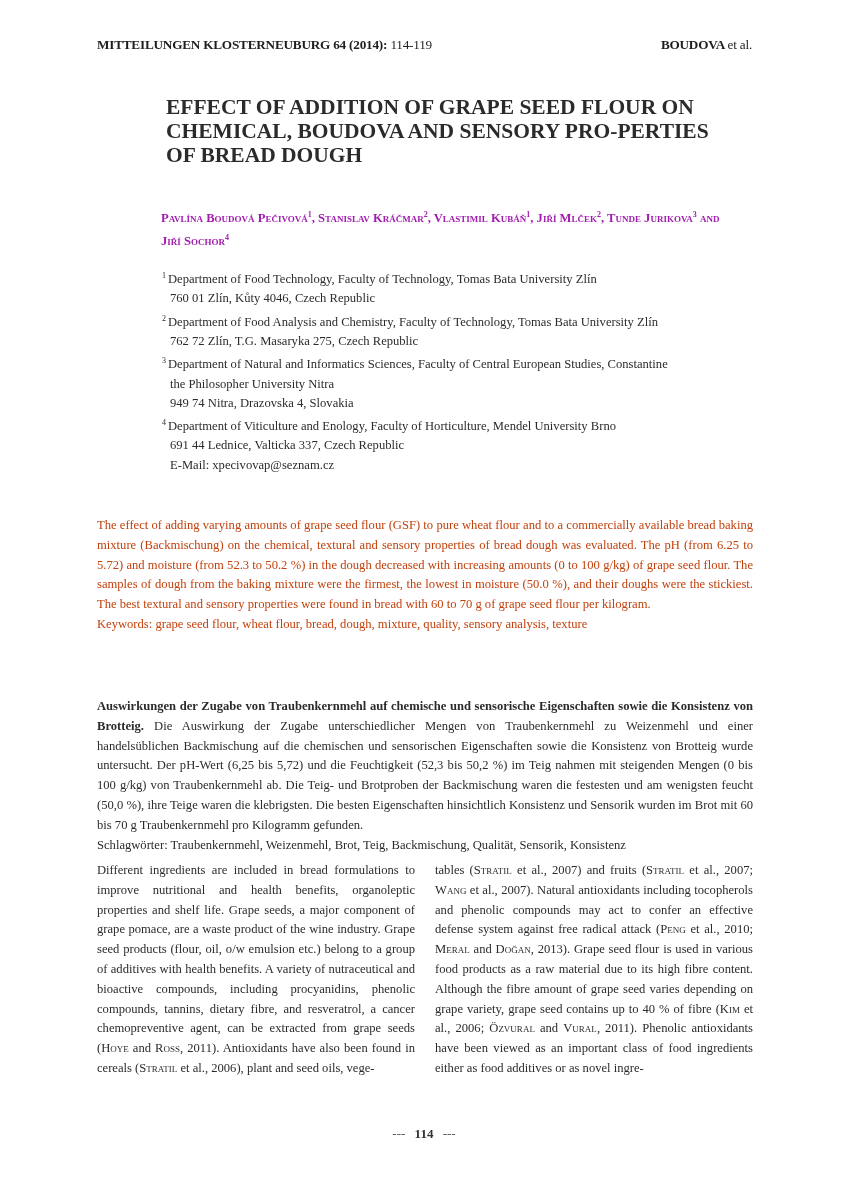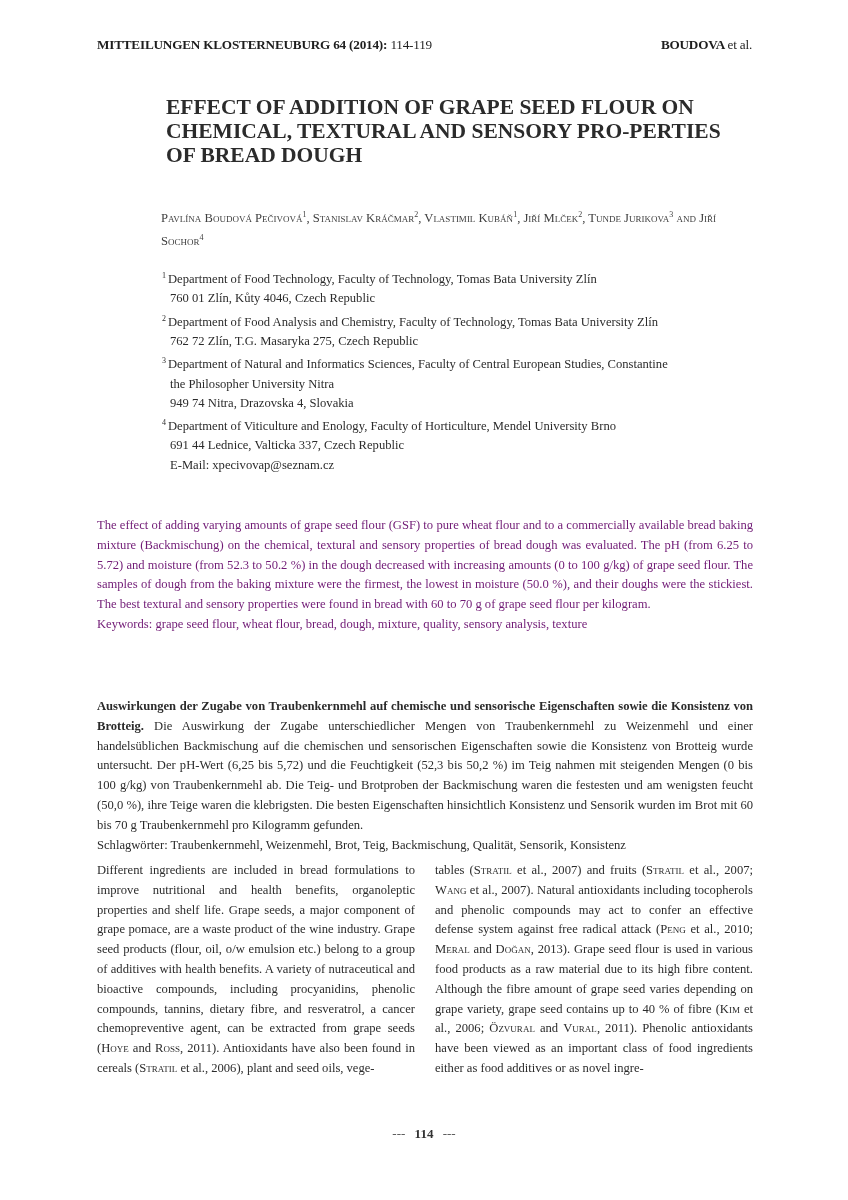--- a/index.html
+++ b/index.html
@@ -14,36 +14,36 @@
   }
   .running-head .journal span.pages { font-weight: normal; text-align: center; }
   .running-head .author-short .etal { font-weight: normal; }
   .title {
     position: absolute; top: 95px; left: 166px; width: 560px;
     font-size: 21.5px; font-weight: bold; line-height: 24px; color: #2b2b2b;
     letter-spacing: 0px; margin: 0;
   }
   .authors {
     position: absolute; top: 205px; left: 161px; width: 560px;
-    font-size: 12.6px; font-weight: normal; font-variant: small-caps;
-    line-height: 20px; color: #404040;
+    font-size: 12.6px; font-weight: bold; font-variant: small-caps;
+    line-height: 20px; color: #a21caf;
   }
   .authors sup { font-size: 8px; font-variant: normal; }
   .affiliations {
     position: absolute; top: 266px; left: 162px; width: 600px;
     font-size: 12.6px; line-height: 19.2px; color: #2b2b2b;
   }
   .aff { margin: 0; }
   .aff .line { display: block; }
   .aff .line.indent { padding-left: 8px; }
   .aff sup { font-size: 8px; margin-right: 2px; }
   .email { padding-left: 8px; display: block; }
   .abstract {
     position: absolute; top: 516px; left: 97px; width: 656px;
-    font-size: 12.6px; line-height: 19.8px; text-align: justify; color: #701a75;
+    font-size: 12.6px; line-height: 19.8px; text-align: justify; color: #c2410c;
   }
   .abstract p { margin: 0; }
   .kw-label { font-weight: normal; }
   .abstract-de {
     position: absolute; top: 697px; left: 97px; width: 656px;
     font-size: 12.6px; line-height: 19.8px; text-align: justify; color: #2b2b2b;
   }
   .abstract-de p { margin: 0; }
   .de-title { font-weight: bold; }
   .columns {
@@ -68,21 +68,21 @@
   <div class="journal">
     <span>MITTEILUNGEN KLOSTERNEUBURG 64 (2014):</span>
     <span class="pages">114-119</span>
   </div>
   <div class="author-short">
     <span>BOUDOVA</span>
     <span class="etal">et al.</span>
   </div>
 </div>
 
-<h1 class="title">EFFECT OF ADDITION OF GRAPE SEED FLOUR ON CHEMICAL, TEXTURAL AND SENSORY PRO-PERTIES OF BREAD DOUGH</h1>
+<h1 class="title">EFFECT OF ADDITION OF GRAPE SEED FLOUR ON CHEMICAL, BOUDOVA AND SENSORY PRO-PERTIES OF BREAD DOUGH</h1>
 
 <div class="authors"><span>Pavlína Boudová Pečivová</span><sup>1</sup>, <span>Stanislav Kráčmar</span><sup>2</sup>, <span>Vlastimil Kubáň</span><sup>1</sup>, <span>Jiří Mlček</span><sup>2</sup>, <span>Tunde Jurikova</span><sup>3</sup> and <span>Jiří Sochor</span><sup>4</sup></div>
 
 <div class="affiliations">
   <div id="aff-list">
       <div class="aff">
         <span class="line"><sup>1</sup>Department of Food Technology, Faculty of Technology, Tomas Bata University Zlín</span>
         <span class="line indent">760 01 Zlín, Kůty 4046, Czech Republic</span>
       </div>
       <div class="aff">

